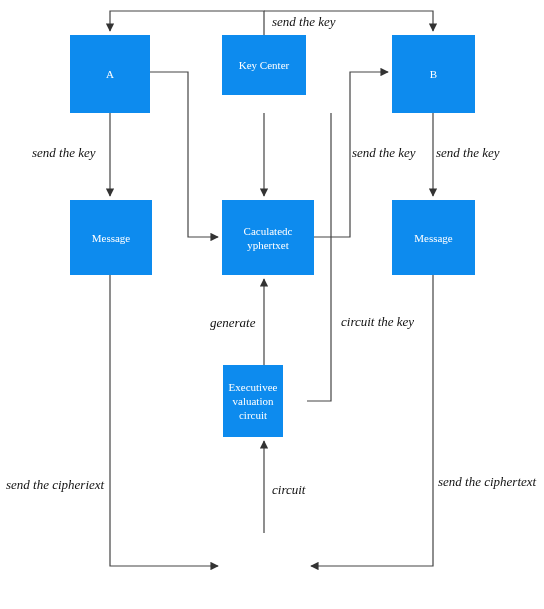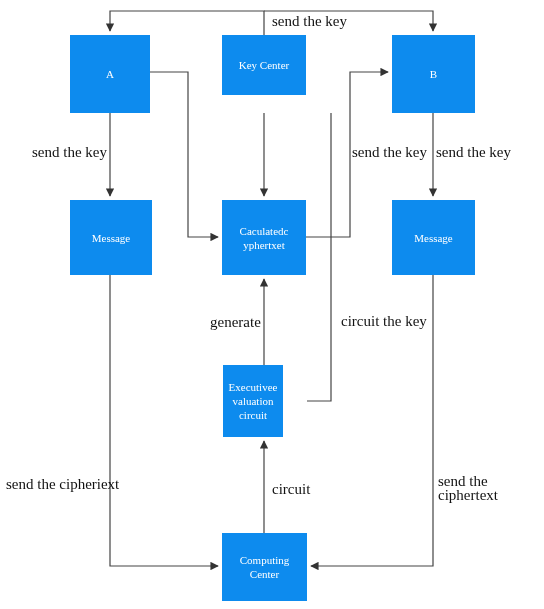--- a/index.html
+++ b/index.html
@@ -35,25 +35,26 @@
     font-size: 11px;
     line-height: 14px;
     box-sizing: border-box;
     padding: 2px;
     z-index: 2;
   }
   .edge-label {
     position: absolute;
     color: #111111;
     font-family: "Liberation Serif", "DejaVu Serif", serif;
-    font-size: 15px;
+    font-size: 13px;
     line-height: 13.5px;
     white-space: pre-line;
     z-index: 3;
     background: transparent;
+    font-style: italic;
   }
   .edge-label.align-left   { text-align: left; }
 </style>
 </head>
 <body>
 
 <div id="diagram-root">
 
   <svg id="wiring" viewBox="0 0 544 609" width="544" height="609" xmlns="http://www.w3.org/2000/svg">
     <defs>
@@ -98,39 +99,35 @@
   </div>
 
   <div class="node" style="left:392px; top:35px; width:83px; height:78px;">
     <span style="white-space: pre-line;">B</span>
   </div>
 
   <div class="node" style="left:70px; top:200px; width:82px; height:75px;">
     <span style="white-space: pre-line;">Message</span>
   </div>
 
-  <div class="node" style="left:222px; top:200px; width:84px; height:75px;">
+  <div class="node" style="left:222px; top:200px; width:92px; height:75px;">
     <span style="white-space: pre-line;">Caculatedc
 yphertxet</span>
   </div>
 
   <div class="node" style="left:392px; top:200px; width:83px; height:75px;">
     <span style="white-space: pre-line;">Message</span>
   </div>
 
   <div class="node" style="left:223px; top:365px; width:60px; height:72px;">
     <span style="white-space: pre-line;">Executivee
 valuation
 circuit</span>
   </div>
 
-  <div class="node" style="left:222px; top:533px; width:85px; height:68px;">
-    <span style="white-space: pre-line;">Computing
-Center</span>
-  </div>
 
   <div class="edge-label align-left" style="left: 272px; top: 15px; width: 90px; white-space: pre-line;">send the key</div>
 
   <div class="edge-label align-left" style="left: 32px; top: 146px; width: 76px; white-space: pre-line;">send the key</div>
 
 
 
   <div class="edge-label align-left" style="left: 352px; top: 146px; width: 76px; white-space: pre-line;">send the key</div>
 
   <div class="edge-label align-left" style="left: 436px; top: 146px; width: 76px; white-space: pre-line;">send the key</div>

